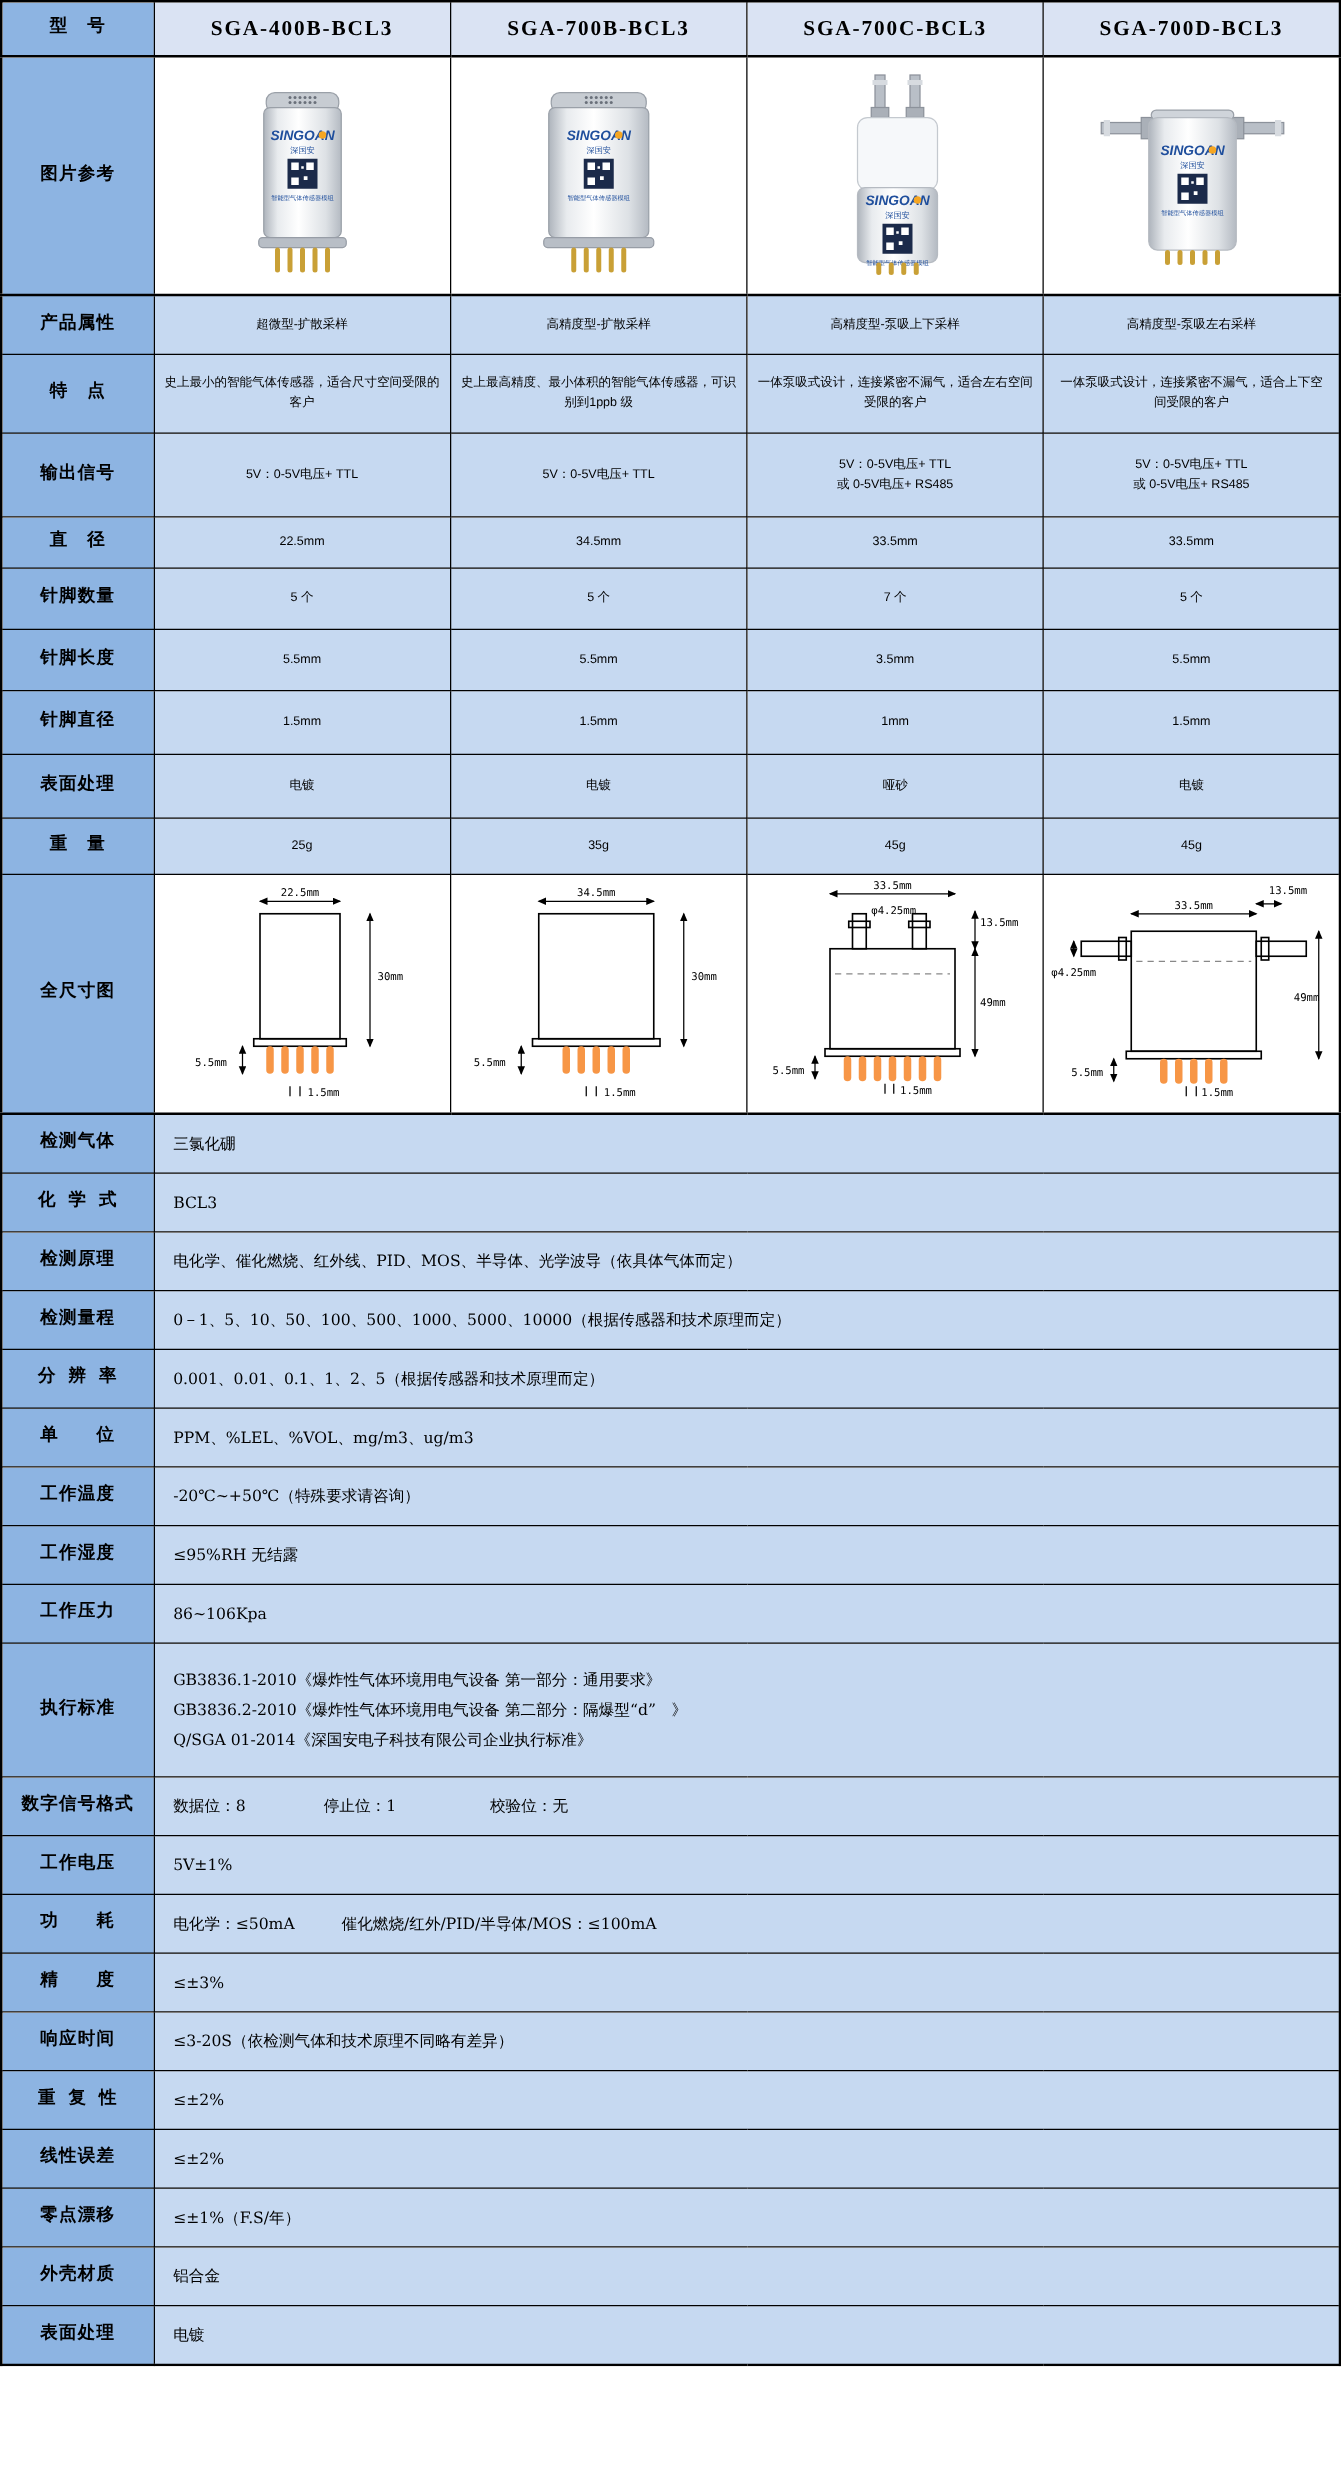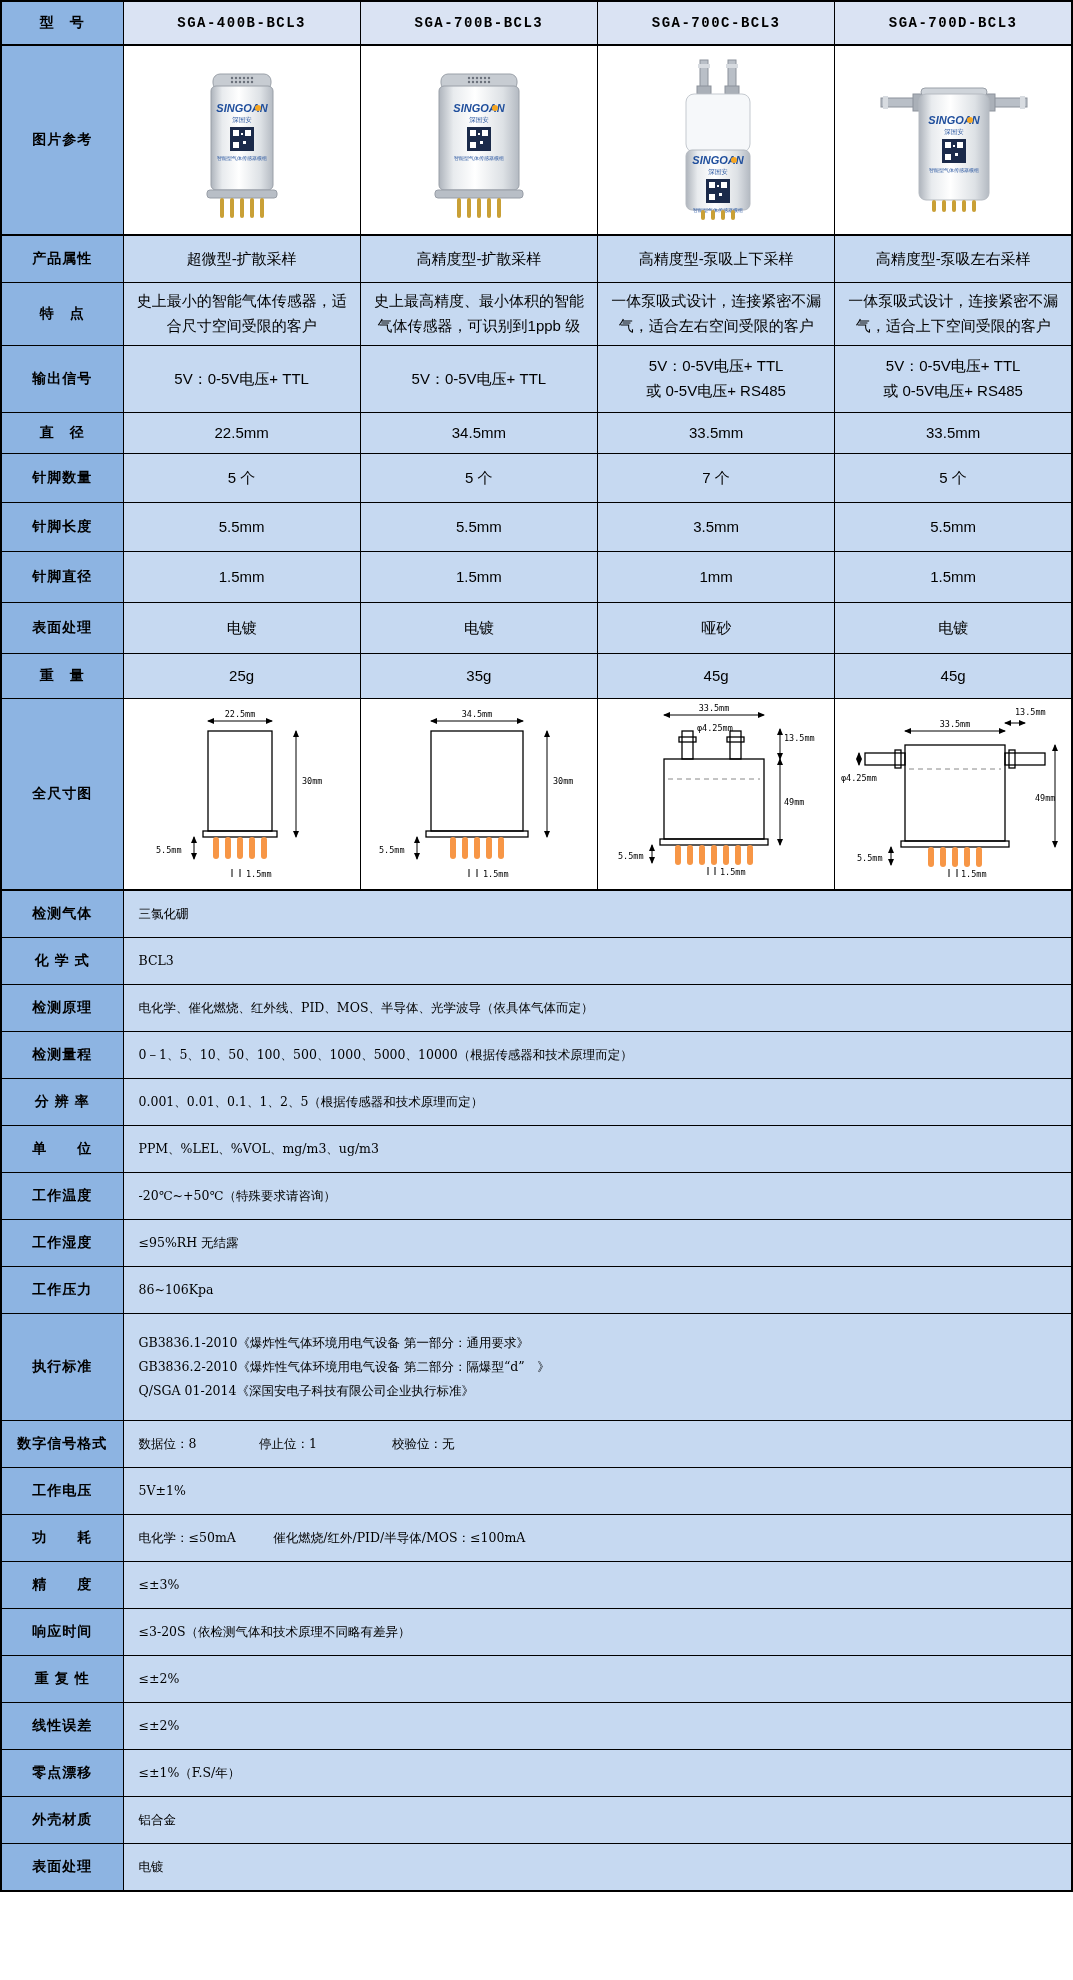--- a/index.html
+++ b/index.html
@@ -3,31 +3,31 @@
 <meta charset="utf-8">
 <style>
   html,body{margin:0;padding:0;background:#fff;}
   body{font-family:"Liberation Sans",sans-serif;color:#000;}
   .wrap{width:1073px;}
   table.spec{width:1073px;border-collapse:collapse;table-layout:fixed;border:2px solid #000;}
   td{border:1px solid #000;padding:0;vertical-align:middle;overflow:hidden;}
   td.label-cell{
     background:var(--label-bg);
     font-weight:bold;font-size:14px;text-align:center;
-    font-family:Liberation Sans, sans-serif;
+    font-family:Liberation Mono, monospace;
     letter-spacing:1px;line-height:1.25;padding:2px;
   }
   td.model-cell{
     background:var(--header-bg);
-    font-family:Liberation Mono, monospace;font-weight:bold;font-size:14px;
+    font-family:Liberation Serif, serif;font-weight:bold;font-size:17px;
     letter-spacing:1.5px;text-align:center;
   }
   td.value-cell{
     background:var(--value-bg);
-    font-size:15px;text-align:center;line-height:1.65;padding:3px 8px;
+    font-size:10px;text-align:center;line-height:1.65;padding:3px 8px;
   }
   td.photo-cell,td.draw-cell{background:#fff;text-align:center;vertical-align:middle;}
   td.spec-value{
     background:var(--value-bg);
     font-family:"DejaVu Serif",serif;font-size:12.5px;text-align:left;
     padding:3px 6px 3px 15px;line-height:1.9;white-space:pre-wrap;
   }
   tr.thick-b > td{border-bottom-width:2px;}
   .photo-box{display:inline-block;}
   .dimt{font-family:"DejaVu Sans Mono",monospace;font-size:8.5px;fill:#000;}

